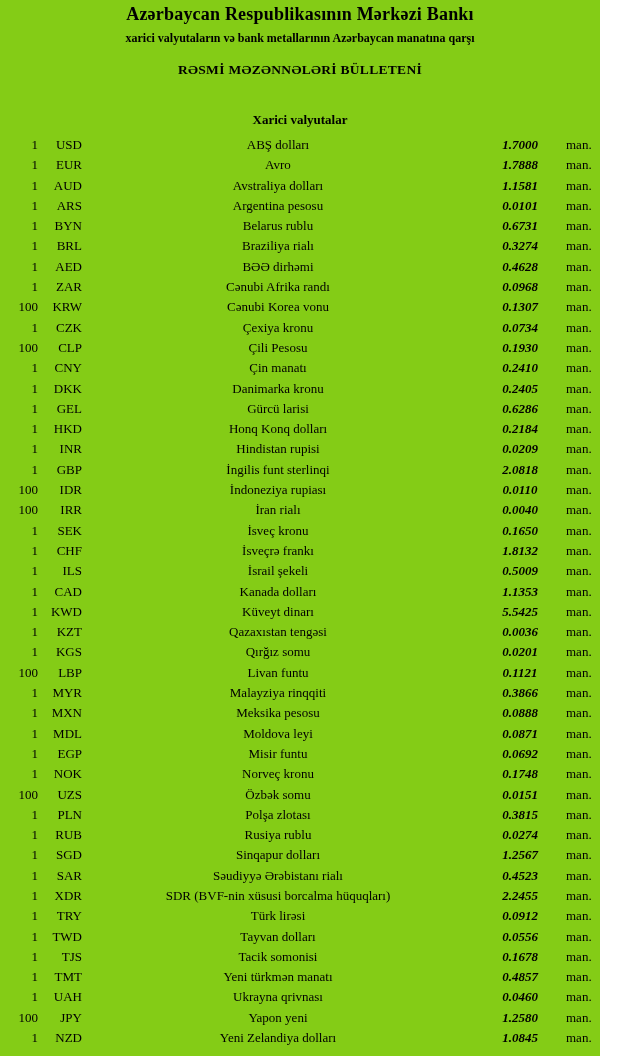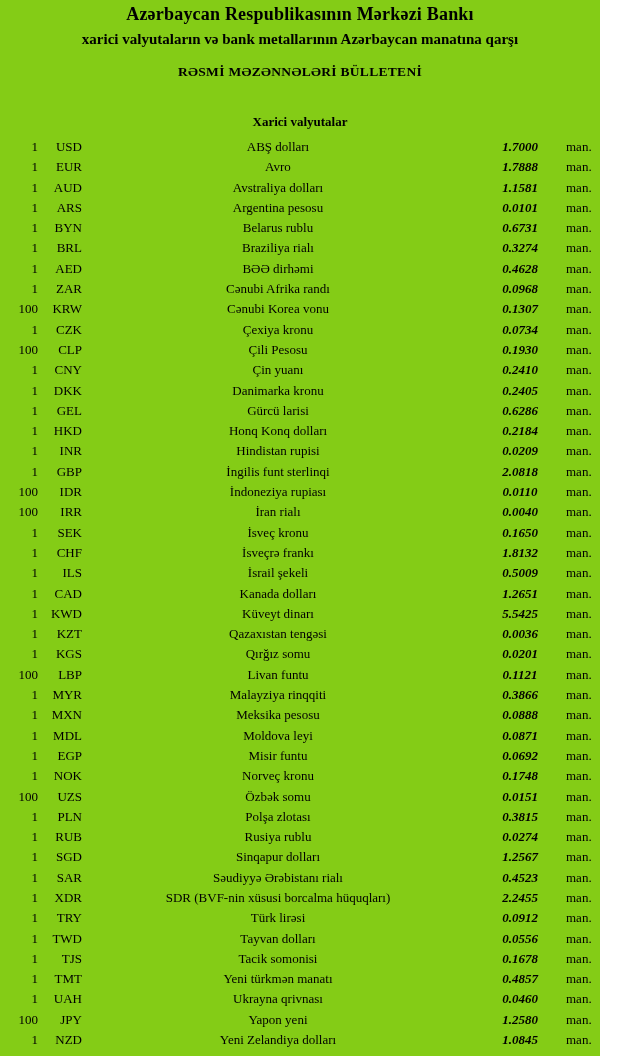--- a/index.html
+++ b/index.html
@@ -25,21 +25,21 @@
     font-size: 18px;
     font-weight: bold;
     margin: 0 0 6px 0;
     letter-spacing: 0.2px;
   }
   .date-line {
     font-size: 12.5px;
     margin: 0 0 9px 0;
   }
   .subtitle {
-    font-size: 15px;
+    font-size: 12px;
     margin: 0 0 8px 0;
   }
   .bulletin-title {
     font-size: 13.5px;
     letter-spacing: 0.3px;
     margin: 16px;
   }
   .section-title {
     text-align: center;
     font-weight: bold;
@@ -185,21 +185,21 @@
     <td class="qty">100</td>
     <td class="code">CLP</td>
     <td class="name">Çili Pesosu</td>
     <td class="rate">0.1930</td>
     <td class="unit">man.</td>
   </tr>
 
   <tr>
     <td class="qty">1</td>
     <td class="code">CNY</td>
-    <td class="name">Çin yuanı</td>
+    <td class="name">Çin manatı</td>
     <td class="rate">0.2410</td>
     <td class="unit">man.</td>
   </tr>
 
   <tr>
     <td class="qty">1</td>
     <td class="code">DKK</td>
     <td class="name">Danimarka kronu</td>
     <td class="rate">0.2405</td>
     <td class="unit">man.</td>
@@ -274,21 +274,21 @@
     <td class="code">ILS</td>
     <td class="name">İsrail şekeli</td>
     <td class="rate">0.5009</td>
     <td class="unit">man.</td>
   </tr>
 
   <tr>
     <td class="qty">1</td>
     <td class="code">CAD</td>
     <td class="name">Kanada dolları</td>
-    <td class="rate">1.2651</td>
+    <td class="rate">1.1353</td>
     <td class="unit">man.</td>
   </tr>
 
   <tr>
     <td class="qty">1</td>
     <td class="code">KWD</td>
     <td class="name">Küveyt dinarı</td>
     <td class="rate">5.5425</td>
     <td class="unit">man.</td>
   </tr>

